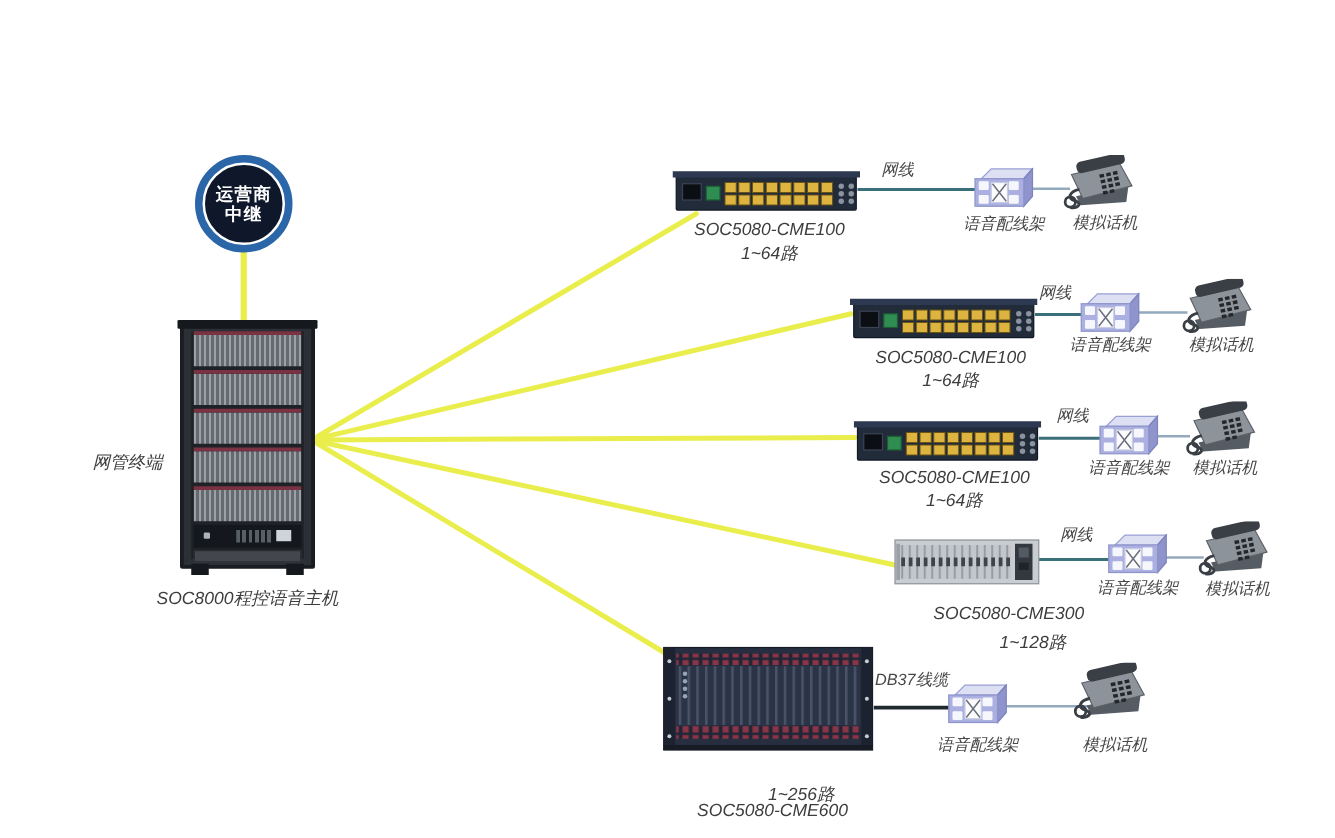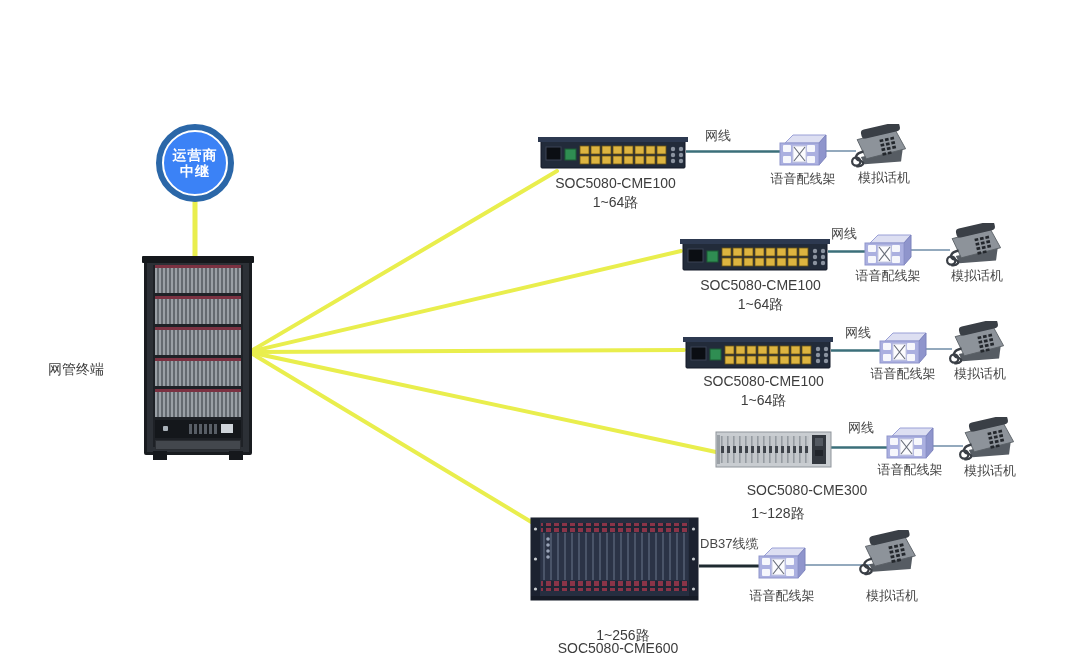--- a/index.html
+++ b/index.html
@@ -1,24 +1,24 @@
 <!DOCTYPE html>
 <html><head>
 <meta charset="utf-8">
 <style>
   html,body{margin:0;padding:0;background:#fff;}
   #canvas{position:relative;width:1068px;height:670px;background:#ffffff;overflow:hidden;
           font-family:"Liberation Sans","DejaVu Sans",sans-serif;color:#3c3c3c;}
   #wires{position:absolute;left:0;top:0;z-index:1;}
   .node,.lbl{position:absolute;z-index:2;}
-  .lbl{font-size:14px;line-height:1.25;color:#3d3d3d;text-align:center;white-space:nowrap;}
+  .lbl{font-size:14px;line-height:1.25;color:#3d3d3d;text-align:center;white-space:nowrap;font-style:italic;}
   .lbl.small{font-size:13px;color:#474747;}
   
   .op-circle{position:absolute;z-index:2;width:62px;height:62px;border-radius:50%;
-             background:#3b82f6;border:2px solid #ffffff;outline:6px solid #2b67a8;
+             background:#0f172a;border:2px solid #ffffff;outline:6px solid #2b67a8;
              display:flex;flex-direction:column;align-items:center;justify-content:center;
              color:#fff;font-size:14px;font-weight:bold;letter-spacing:1px;}
   .op-circle span{line-height:1.15;}
   
   .rack{position:absolute;z-index:2;left:144px;top:257px;width:108px;height:198px;
         background:#2c3036;border:3px solid #191c20;box-sizing:border-box;border-radius:2px;}
   .rack .cap{position:absolute;left:-5px;right:-5px;top:-4px;height:7px;background:#15181c;border-radius:1px;}
   .rack .body{position:absolute;left:6px;right:6px;top:5px;bottom:5px;background:#1e2126;}
   .rack .cards{height:25px;margin:0 2px 3px 2px;border-top:3px solid #7b3242;
                background:repeating-linear-gradient(90deg,#9aa0a6 0 2px,#646a70 2px 4px);}
@@ -200,21 +200,22 @@
         <div class="led"></div>
         <div class="btns"></div>
         <div class="chip"></div>
       </div>
       <div class="vent"></div>
     </div>
     <div class="foot" style="left:6px;"></div>
     <div class="foot" style="right:6px;"></div>
   </div>
 
-  <div class="lbl" style="left:48px;top:361px;">网管终端</div>
+  <div class="lbl" style="left:74px;top:361px;">网管终端</div>
+  <div class="lbl" style="left:98px;top:470px;width:200px;">SOC8000程控语音主机</div>
 
   <svg class="node" style="left:538px;top:135px;" width="150" height="38">
       <use href="#sym-cme100"></use>
     </svg>
   <div class="lbl" style="left:538px;top:175px;width:155px;">SOC5080-CME100</div>
   <div class="lbl" style="left:538px;top:194px;width:155px;">1~64路</div>
   <div class="lbl small" style="left:705px;top:128px;">网线</div>
   <svg class="node" style="left:779px;top:134px;" width="48" height="34">
       <use href="#sym-frame"></use>
     </svg>
@@ -251,36 +252,36 @@
   <div class="lbl small" style="left:866px;top:366px;width:74px;">语音配线架</div>
   <svg class="node" style="left:946px;top:321px;" width="64" height="44">
       <use href="#sym-phone"></use>
     </svg>
   <div class="lbl small" style="left:948px;top:366px;width:64px;">模拟话机</div>
 
   <svg class="node" style="left:715px;top:429px;" width="117" height="41">
       <use href="#sym-cme300"></use>
     </svg>
   <div class="lbl" style="left:732px;top:482px;width:150px;">SOC5080-CME300</div>
-  <div class="lbl" style="left:703px;top:505px;width:150px;">1~128路</div>
+  <div class="lbl" style="left:703px;top:505px;width:150px;text-align:right;">1~128路</div>
   <div class="lbl small" style="left:848px;top:420px;">网线</div>
   <svg class="node" style="left:886px;top:427px;" width="48" height="34">
       <use href="#sym-frame"></use>
     </svg>
   <div class="lbl small" style="left:873px;top:462px;width:74px;">语音配线架</div>
   <svg class="node" style="left:956px;top:417px;" width="64" height="44">
       <use href="#sym-phone"></use>
     </svg>
   <div class="lbl small" style="left:958px;top:463px;width:64px;">模拟话机</div>
 
   <svg class="node" style="left:529px;top:517px;" width="171" height="85">
       <use href="#sym-cme600"></use>
     </svg>
   <div class="lbl" style="left:543px;top:640px;width:150px;">SOC5080-CME600</div>
-  <div class="lbl" style="left:548px;top:627px;width:150px;">1~256路</div>
+  <div class="lbl" style="left:566px;top:627px;width:150px;">1~256路</div>
   <div class="lbl small" style="left:700px;top:536px;">DB37线缆</div>
   <svg class="node" style="left:758px;top:547px;" width="48" height="34">
       <use href="#sym-frame"></use>
     </svg>
   <div class="lbl small" style="left:745px;top:588px;width:74px;">语音配线架</div>
   <svg class="node" style="left:856px;top:530px;" width="66" height="46">
       <use href="#sym-phone"></use>
     </svg>
   <div class="lbl small" style="left:860px;top:588px;width:64px;">模拟话机</div>
 

